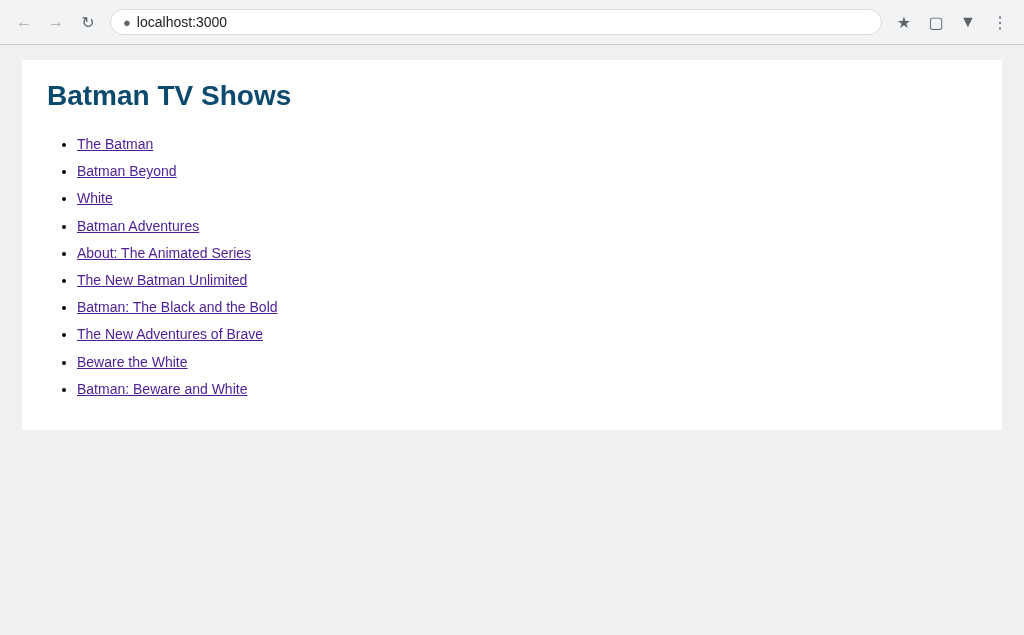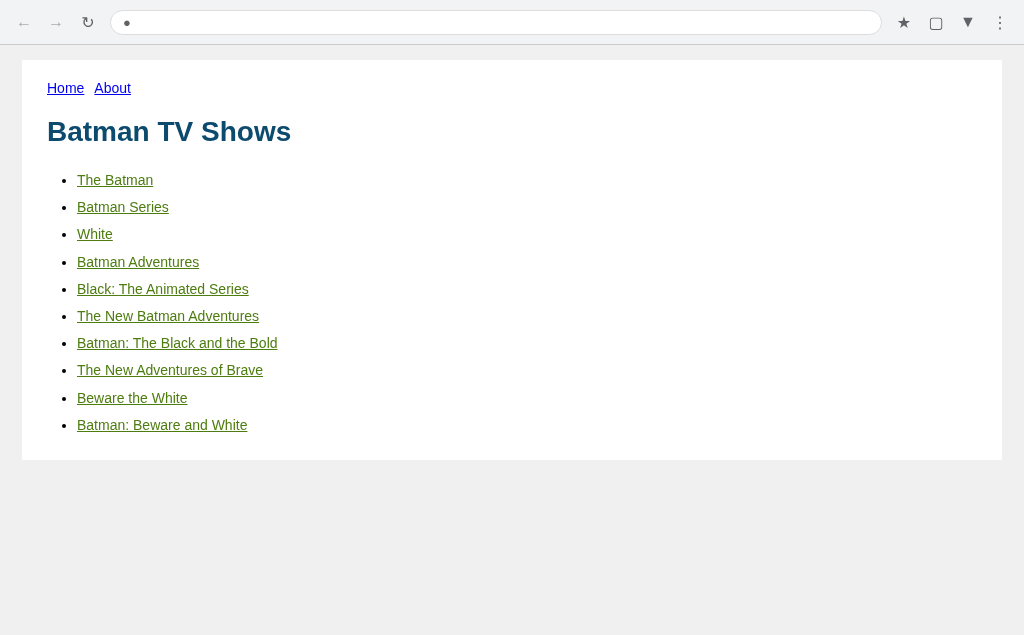--- a/index.html
+++ b/index.html
@@ -132,61 +132,58 @@
       list-style-type: disc;
       padding-left: 30px;
       line-height: 1.8;
     }
 
     .show-list li {
       margin-bottom: 2px;
     }
 
     .show-list li a {
-      color: #4d7c0f;
+      color: #4c1d95;
       text-decoration: underline;
       cursor: pointer;
       font-size: 14px;
     }
   </style>
 </head>
 <body>
 
 <div class="browser-chrome">
   <div class="browser-toolbar">
     <div class="nav-buttons">
       <button class="nav-btn disabled">←</button>
       <button class="nav-btn disabled">→</button>
       <button class="nav-btn">↻</button>
     </div>
     <div class="address-bar">
       <span class="lock-icon">●</span>
+      <input class="address-input" type="text" value="localhost:3000" style="">
     </div>
     <div class="toolbar-actions">
       <button class="toolbar-action-btn">★</button>
       <button class="toolbar-action-btn">▢</button>
       <button class="toolbar-action-btn">▼</button>
       <button class="toolbar-action-btn">⋮</button>
     </div>
   </div>
 </div>
 
 <div class="page-content">
-  <nav class="nav-links">
-    <a class="nav-link">Home</a>
-    <a class="nav-link">About</a>
-  </nav>
 
   <h1 class="page-title">Batman TV Shows</h1>
 
   <ul class="show-list" id="show-list">
   <li><a href="#">The Batman</a></li>
-      <li><a href="#">Batman Series</a></li>
+      <li><a href="#">Batman Beyond</a></li>
       <li><a href="#">White</a></li>
       <li><a href="#">Batman Adventures</a></li>
-      <li><a href="#">Black: The Animated Series</a></li>
-      <li><a href="#">The New Batman Adventures</a></li>
+      <li><a href="#">About: The Animated Series</a></li>
+      <li><a href="#">The New Batman Unlimited</a></li>
       <li><a href="#">Batman: The Black and the Bold</a></li>
       <li><a href="#">The New Adventures of Brave</a></li>
       <li><a href="#">Beware the White</a></li>
       <li><a href="#">Batman: Beware and White</a></li>
     </ul>
 </div>
 
 </body></html>

